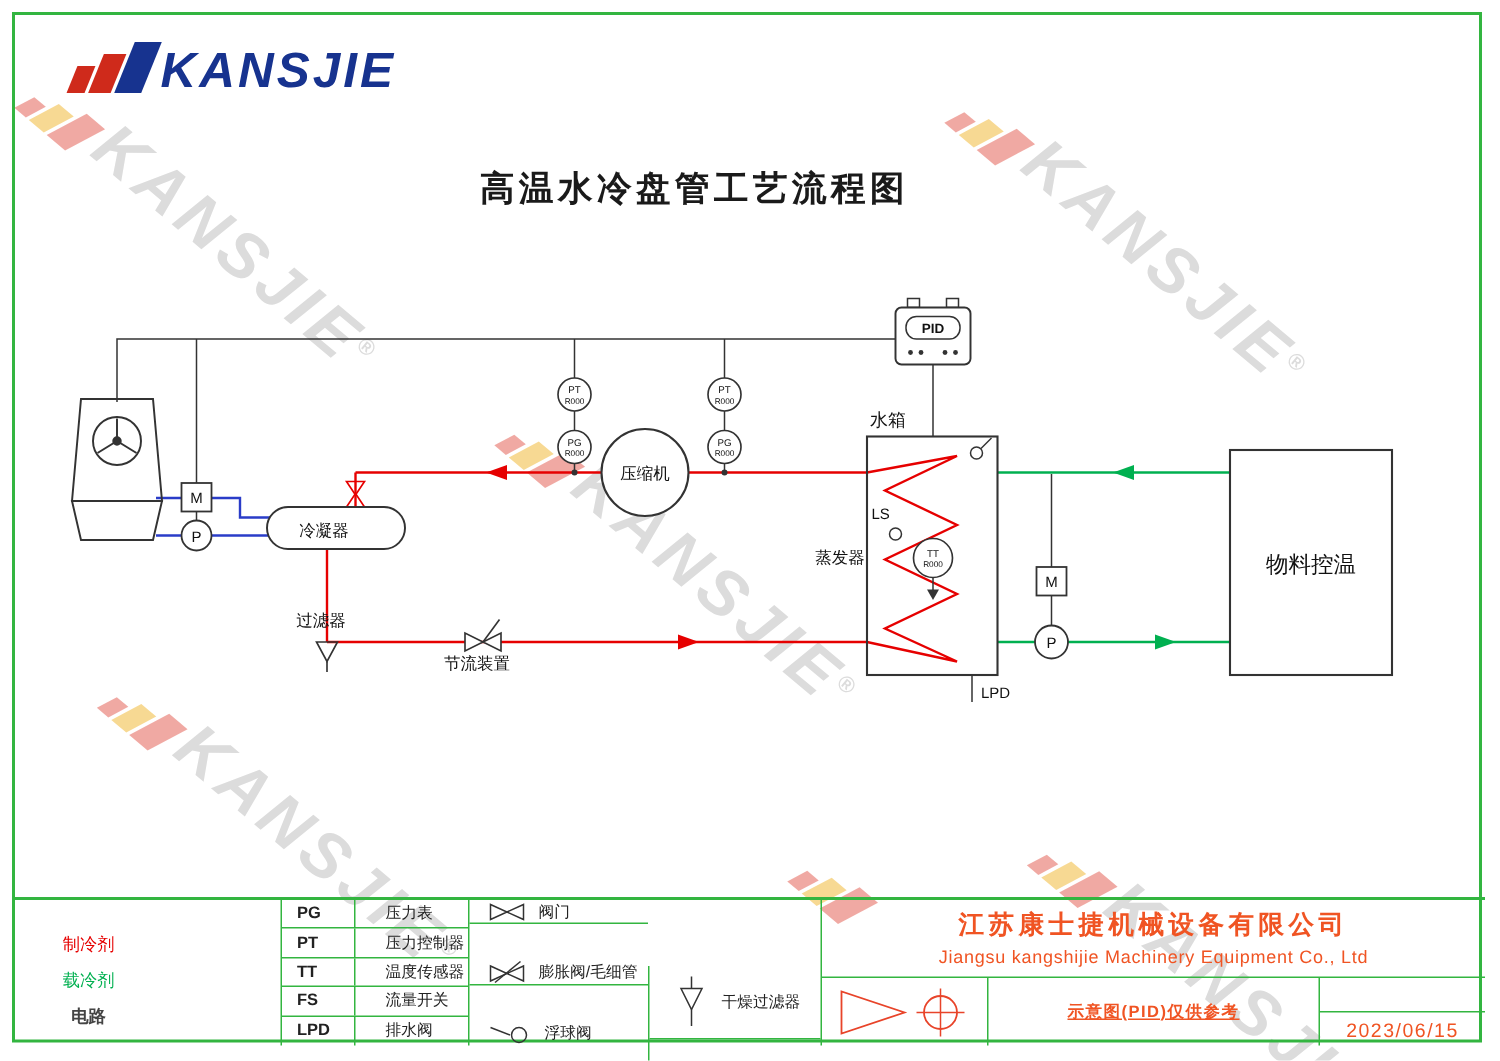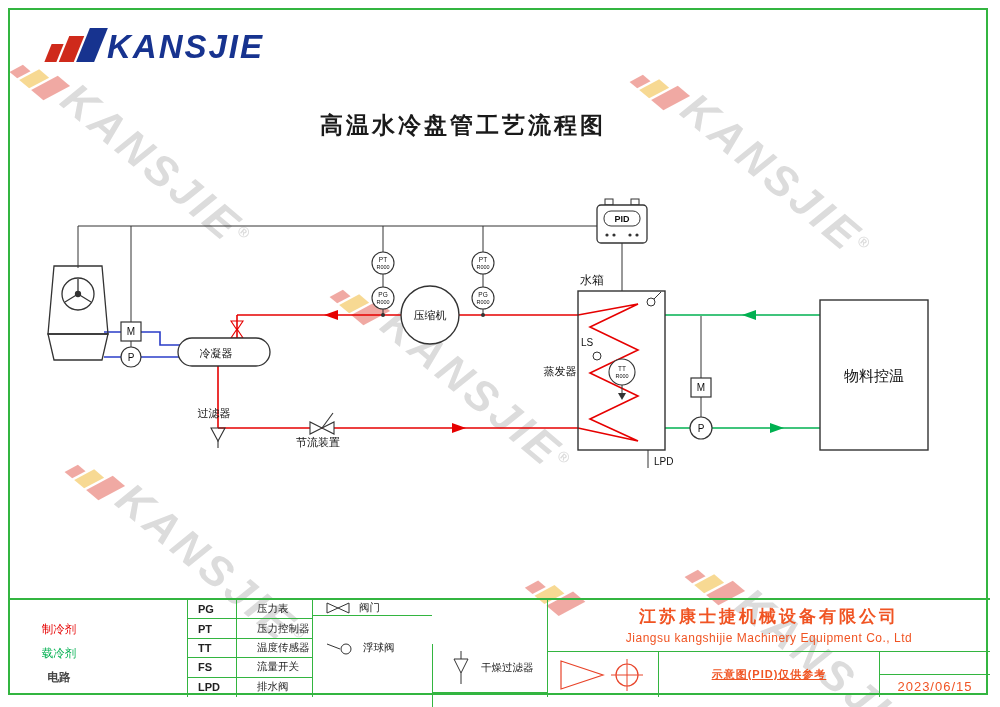--- a/index.html
+++ b/index.html
@@ -308,20 +308,27 @@
   </div>
 
   <div class="lg gline" id="lg3">
     <div class="sym-row">
       <svg width="26" height="14">
         <path d="M2,2 L2,12 L13,7 Z M24,2 L24,12 L13,7 Z" fill="none" stroke="#333" stroke-width="1"></path>
       </svg>
       <span class="sym-label">阀门</span>
     </div>
     <div class="sym-row">
+      <svg width="26" height="16">
+        <path d="M2,4 L2,14 L13,9 Z M24,4 L24,14 L13,9 Z" fill="none" stroke="#333" stroke-width="1"></path>
+        <line x1="5" y1="15" x2="22" y2="1" stroke="#333" stroke-width="1"></line>
+      </svg>
+      <span class="sym-label">膨胀阀/毛细管</span>
+    </div>
+    <div class="sym-row">
       <svg width="30" height="16">
         <line x1="2" y1="4" x2="15" y2="9" stroke="#333" stroke-width="1"></line>
         <circle cx="21" cy="9" r="5" fill="none" stroke="#333" stroke-width="1"></circle>
       </svg>
       <span class="sym-label">浮球阀</span>
     </div>
   </div>
 
   <div class="lg gline" id="lg4">
     <div class="sym-row2">

